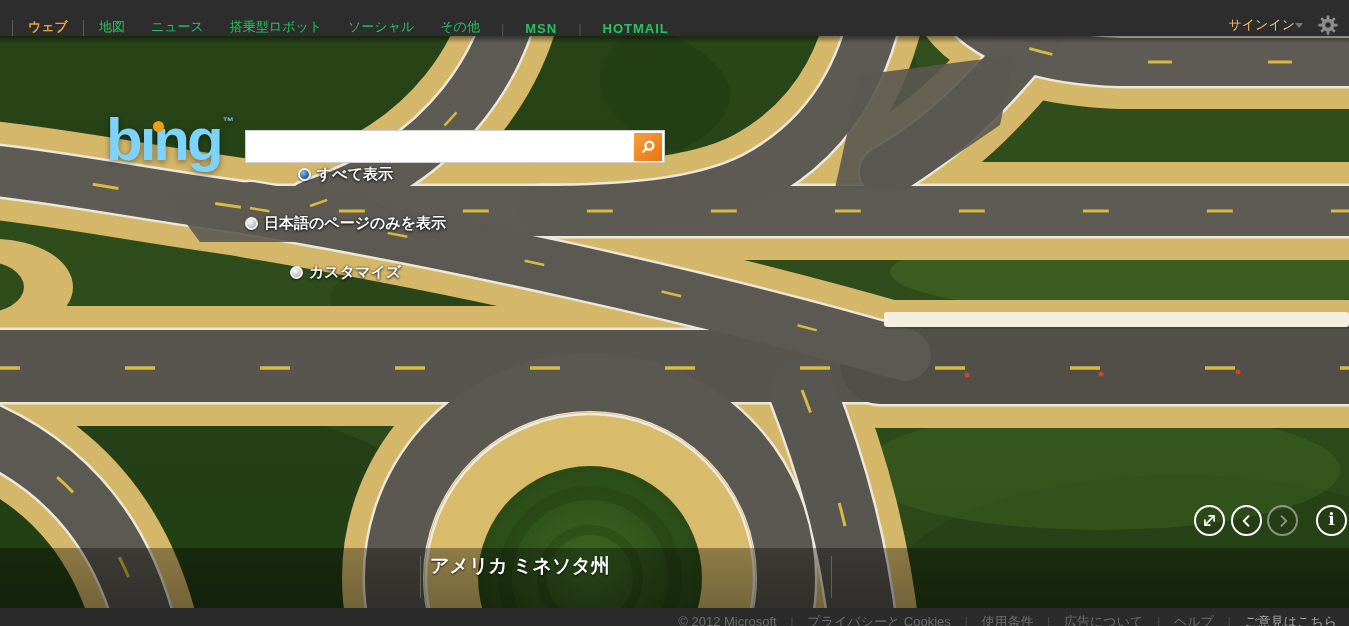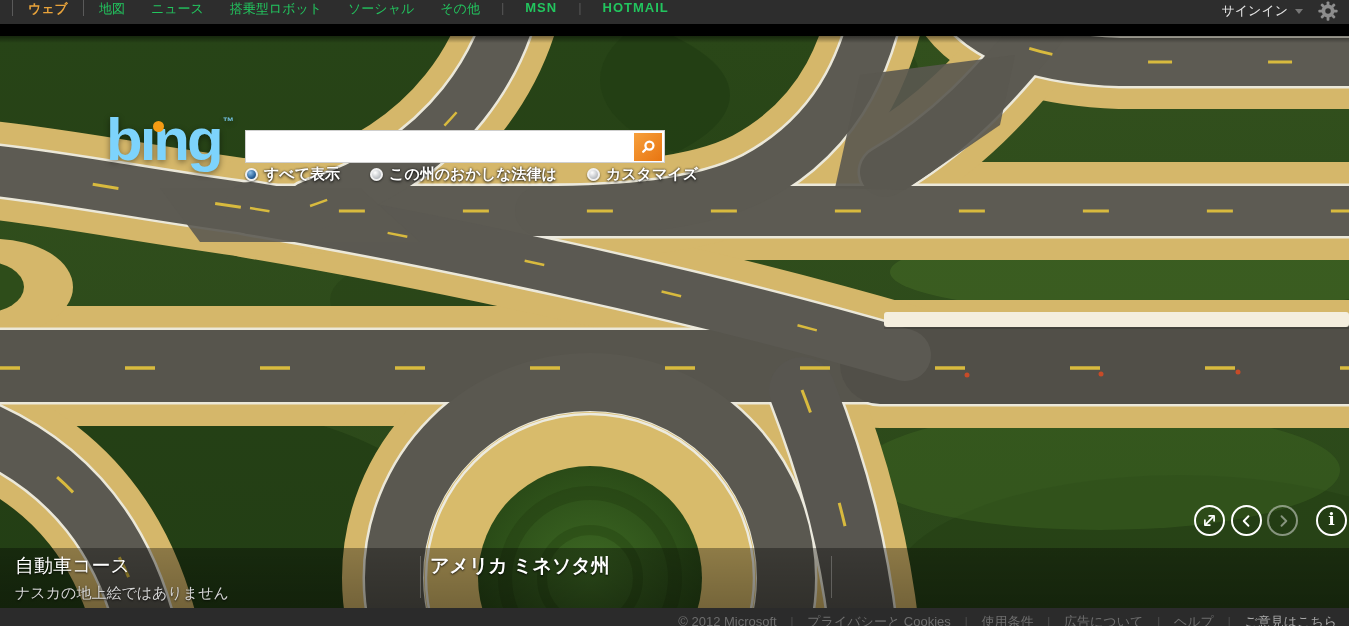--- a/index.html
+++ b/index.html
@@ -1,29 +1,29 @@
 <!DOCTYPE html>
 <html><head>
 <meta charset="utf-8">
 <style>
   html,body{margin:0;padding:0;background:#000;}
   .page{position:relative;width:1349px;height:626px;overflow:hidden;
         font-family:"Liberation Sans",sans-serif;}
 
   
-  .topnav{position:absolute;top:0;left:0;width:100%;height:24px;background:#2d2d2d;
-          display:flex;align-items:flex-start;font-size:13px;color:#8f8f8f;z-index:30;
+  .topnav{position:absolute;top:0;left:0;width:100%;height:36px;background:#2d2d2d;
+          display:flex;align-items:flex-end;font-size:13px;color:#8f8f8f;z-index:30;
           box-sizing:border-box;padding:0 10px;}
   .topnav a{text-decoration:none;color:#22c55e;padding:0 13px;cursor:pointer;white-space:nowrap;}
   .topnav a.active{color:#e8a33b;font-weight:bold;}
   .nav-bar{width:1px;height:16px;background:#5a5a5a;margin:0 2px;}
   .nav-pipe{color:#565656;padding:0 8px;}
   .nav-latin{font-weight:bold;letter-spacing:1px;}
   .nav-right{margin-left:auto;display:flex;align-items:center;gap:14px;}
-  .signin{display:flex;align-items:center;gap:7px;cursor:pointer;color:#e5e5e5;}
+  .signin{display:flex;align-items:center;cursor:pointer;color:#fdba74;}
   .caret-down{width:0;height:0;border-left:4px solid transparent;border-right:4px solid transparent;
               border-top:5px solid #777;}
   .gear{width:22px;height:22px;display:block;cursor:pointer;}
 
   
   .bg{position:absolute;top:36px;left:0;width:1349px;height:590px;z-index:1;}
   .nav-shadow{position:absolute;top:36px;left:0;width:100%;height:7px;z-index:5;
               background:linear-gradient(rgba(0,0,0,.45),rgba(0,0,0,0));}
 
   
@@ -34,21 +34,21 @@
              background:#f49c14;}
   .logo .tm{font-size:11px;font-weight:bold;letter-spacing:0;vertical-align:top;
             position:relative;top:6px;left:2px;opacity:.9;}
   .searchbox{position:absolute;left:245px;top:130px;width:420px;height:33px;background:#fff;
              border:1px solid #cfcfcf;box-sizing:border-box;display:flex;align-items:center;}
   .searchbox input{flex:1;height:100%;border:none;outline:none;font-size:17px;padding:0 8px;
                    background:transparent;font-family:"Liberation Sans",sans-serif;}
   .search-btn{width:28px;height:28px;margin:2px;border:none;cursor:pointer;flex:0 0 auto;
               background:linear-gradient(135deg,#f7a03c,#e87511);display:flex;align-items:center;
               justify-content:center;}
-  .filters{position:absolute;left:245px;top:165px;display:flex;align-items:center;gap:30px;}
+  .filters{position:absolute;left:245px;top:165px;display:flex;align-items:center;gap:30px;flex-direction:column;}
   .filter{display:flex;align-items:center;gap:6px;cursor:pointer;}
   .radio{width:9px;height:9px;border-radius:50%;border:2px solid #f0f0f0;
          box-shadow:0 1px 2px rgba(0,0,0,.6);
          background:radial-gradient(circle at 35% 30%,#ffffff,#b4b8bd 75%);}
   .radio.selected{background:radial-gradient(circle at 35% 30%,#8fc0e8,#2d6399 60%,#123a66);}
   .filter span{color:#fff;font-size:15px;font-weight:bold;
                text-shadow:0 1px 3px rgba(0,0,0,.9),0 0 2px rgba(0,0,0,.6);}
 
   
   .img-btn{position:absolute;width:27px;height:27px;border:2.5px solid #fff;border-radius:50%;
@@ -229,21 +229,21 @@
       </button>
     </div>
 
     <div class="filters">
       <div class="filter">
         <span class="radio selected"></span>
         <span>すべて表示</span>
       </div>
       <div class="filter">
         <span class="radio"></span>
-        <span>この州のおかしな法律は</span>
+        <span>日本語のページのみを表示</span>
       </div>
       <div class="filter">
         <span class="radio"></span>
         <span>カスタマイズ</span>
       </div>
     </div>
   </div>
 
   <div class="img-btn" style="left:1194px;top:505px;">
     <svg width="17" height="17" viewBox="0 0 24 24">
@@ -262,24 +262,20 @@
   <div class="img-btn disabled" style="left:1267px;top:505px;">
     <svg width="16" height="16" viewBox="0 0 22 22">
       <polyline points="9,4.5 15.5,11 9,17.5" fill="none" stroke="#fff" stroke-width="2.6" stroke-linecap="round" stroke-linejoin="round"></polyline>
     </svg>
   </div>
   <div class="img-btn" style="left:1316px;top:505px;">
     <span class="info-glyph">i</span>
   </div>
 
   <div class="infobar">
-    <div class="info-col" style="left:15px;">
-      <div class="info-title">自動車コース</div>
-      <div class="info-sub">ナスカの地上絵ではありません</div>
-    </div>
     <div class="info-sep" style="left:420px;"></div>
     <div class="info-col" style="left:430px;font-weight:bold;">
       <div class="info-title">アメリカ ミネソタ州</div>
     </div>
     <div class="info-sep" style="left:831px;"></div>
   </div>
 
   <div class="footer">
     <span>© 2012 Microsoft</span>
     <span class="f-pipe">|</span>

